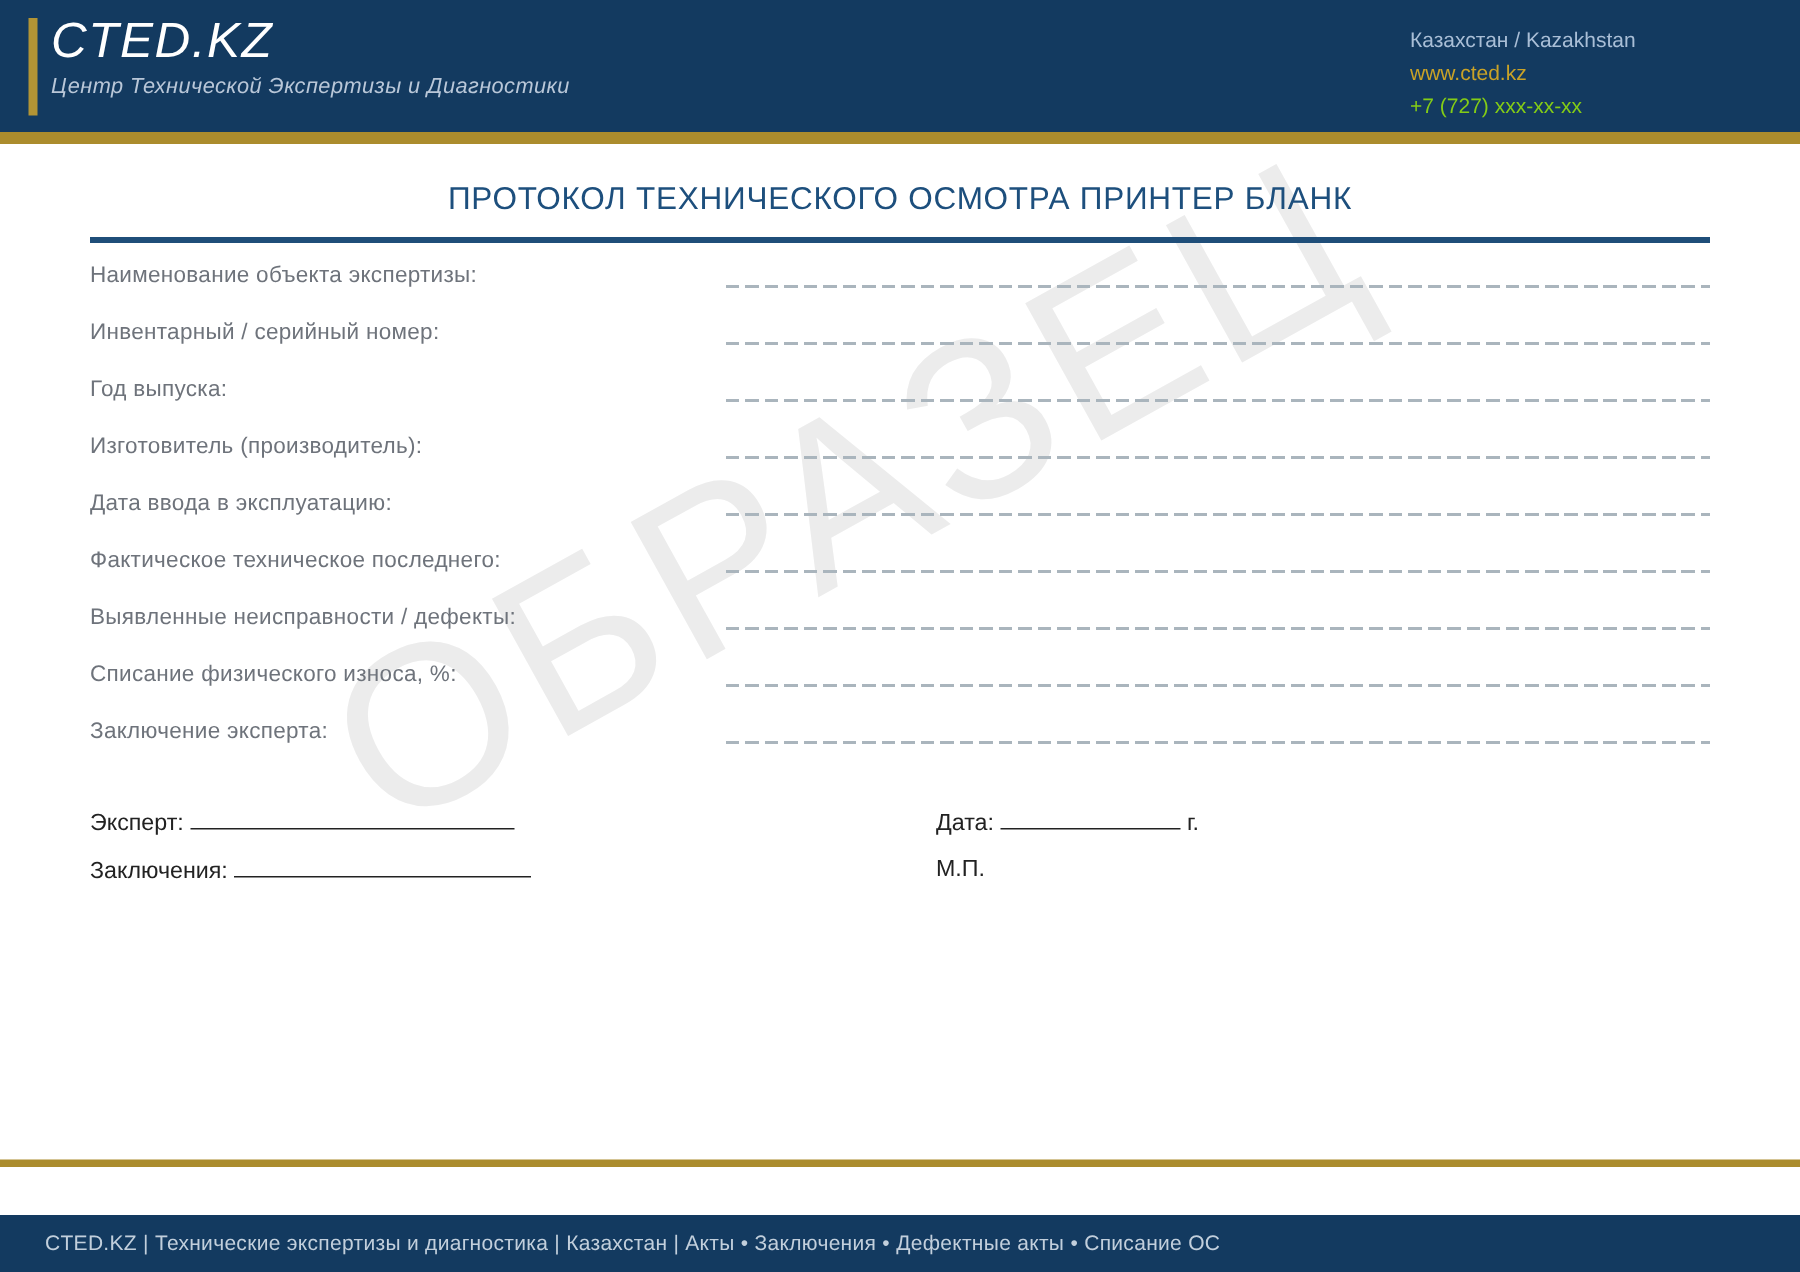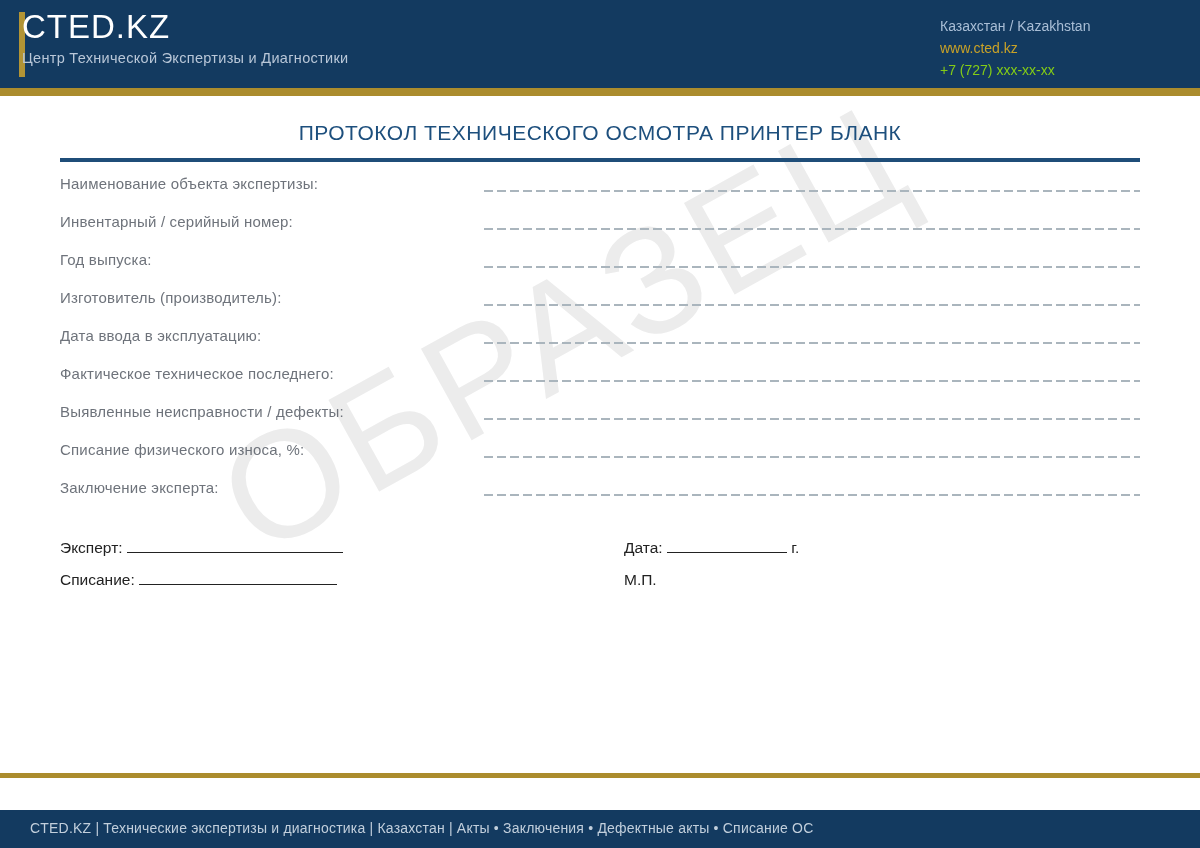--- a/index.html
+++ b/index.html
@@ -22,21 +22,21 @@
     background: #AB8C2D;
   }
   .logo-accent {
     position: absolute;
     left: 19px; top: 12px;
     width: 6px; height: 65px;
     background: #B29435;
   }
   .logo-block {
     position: absolute;
-    left: 22px; top: 9px;
+    left: 34px; top: 9px; font-style: italic;
   }
   .logo-title {
     color: #ffffff;
     font-size: 33px;
     font-weight: 500;
     letter-spacing: 1px;
     line-height: 36px;
   }
   .logo-tagline {
     margin-top: 5px;
@@ -225,21 +225,21 @@
         <span class="sig-line sig-line-expert"></span>
       </div>
       <div class="sig-right">
         <span>Дата:</span>
         <span class="sig-line sig-line-date"></span>
         <span>г.</span>
       </div>
     </div>
     <div class="sig-row">
       <div class="sig-left">
-        <span>Списание:</span>
+        <span>Заключения:</span>
         <span class="sig-line sig-line-position"></span>
       </div>
       <div class="sig-right">
         <span>М.П.</span>
       </div>
     </div>
   </div>
 </div>
 
 <div class="footer">

